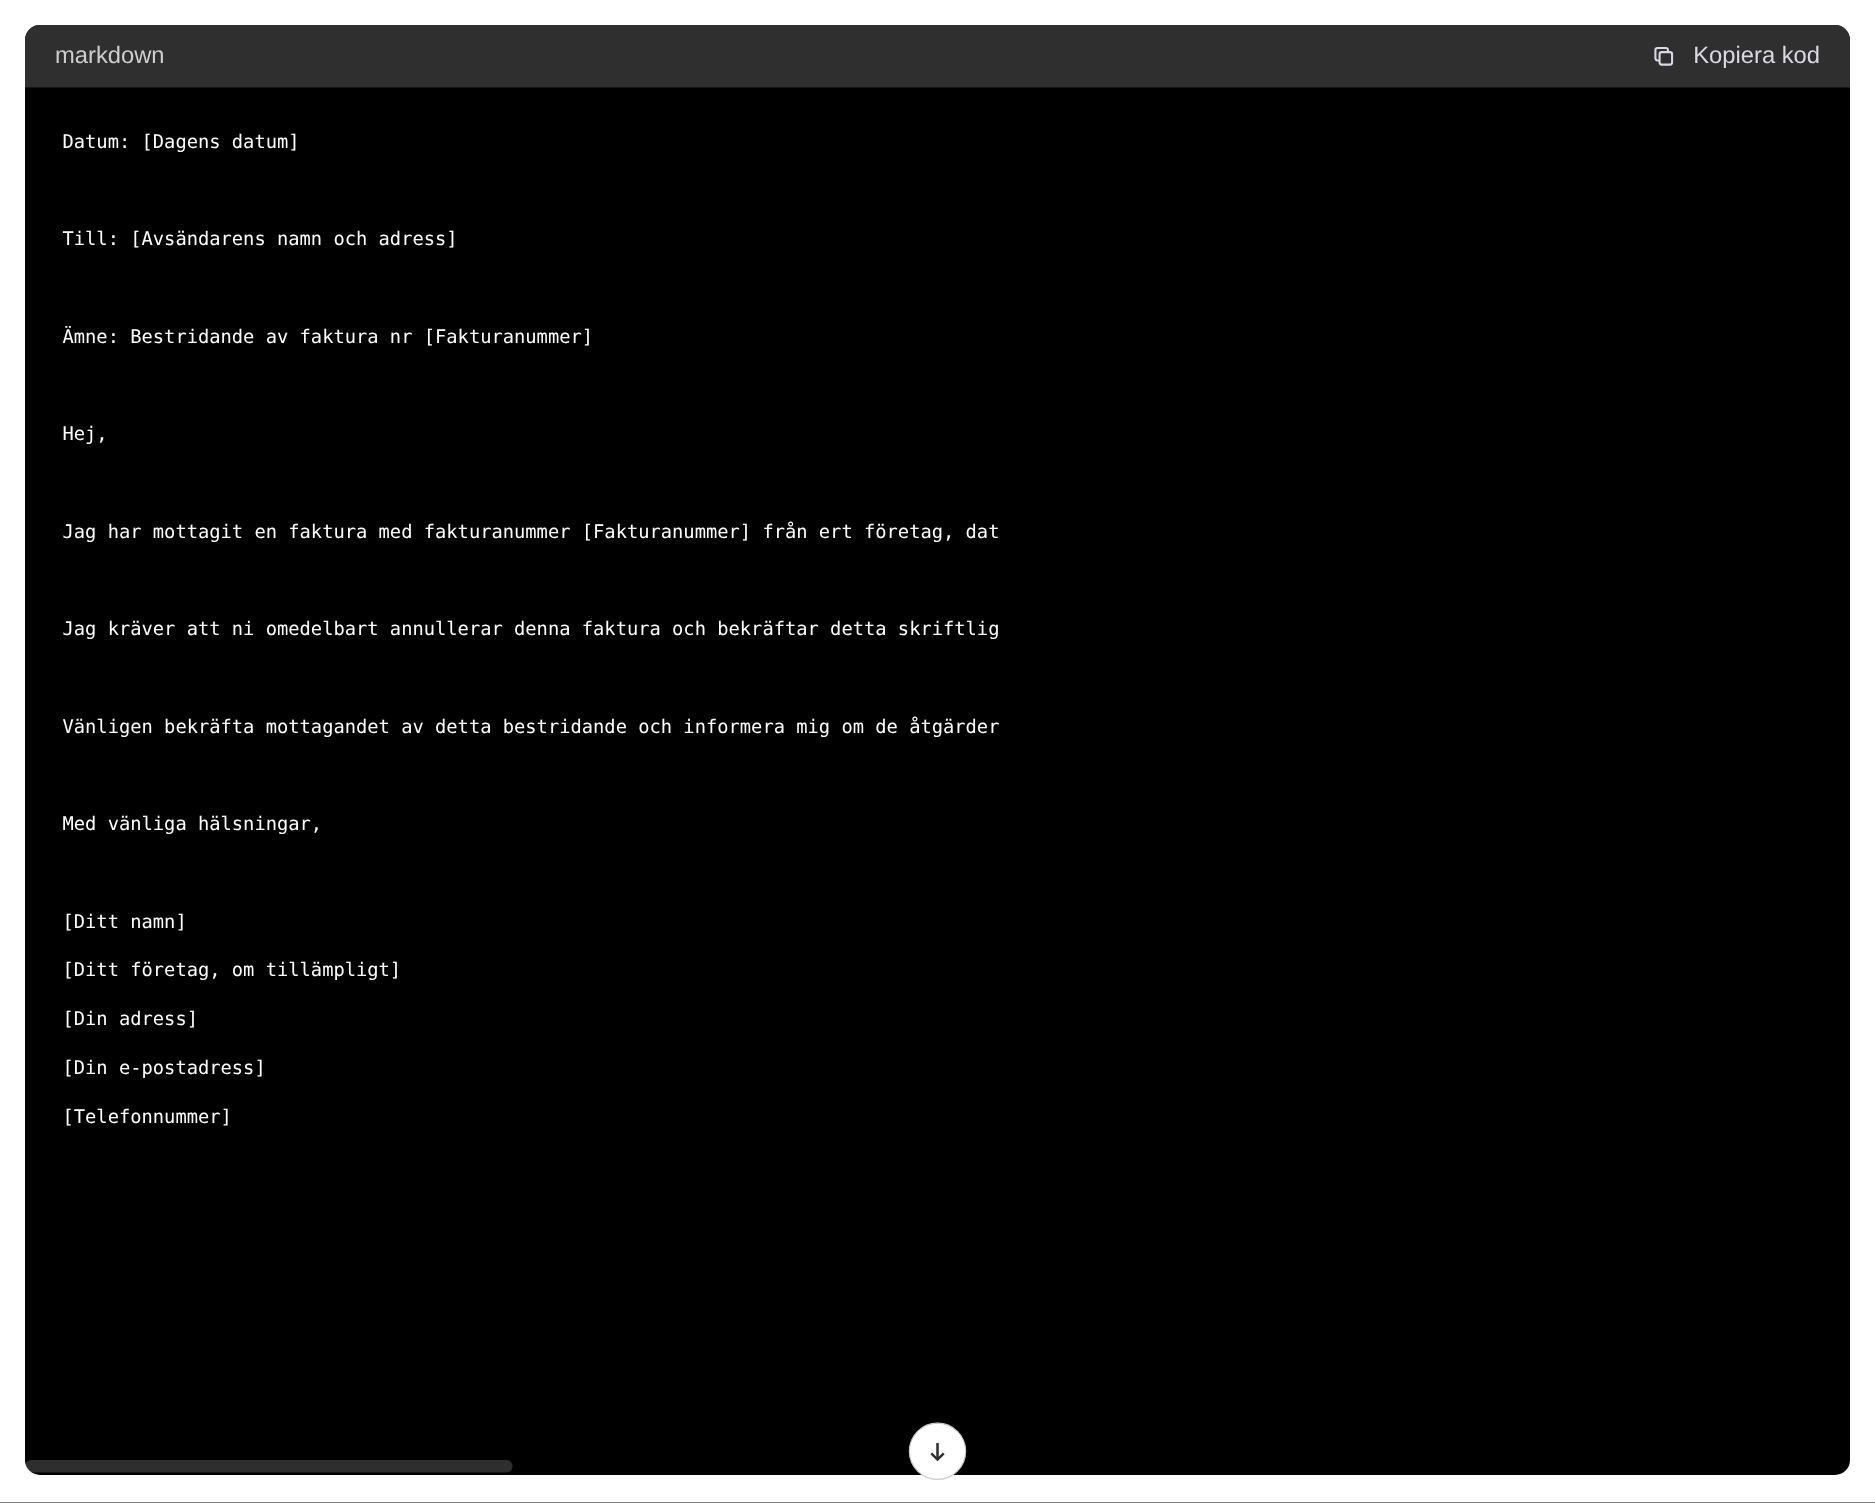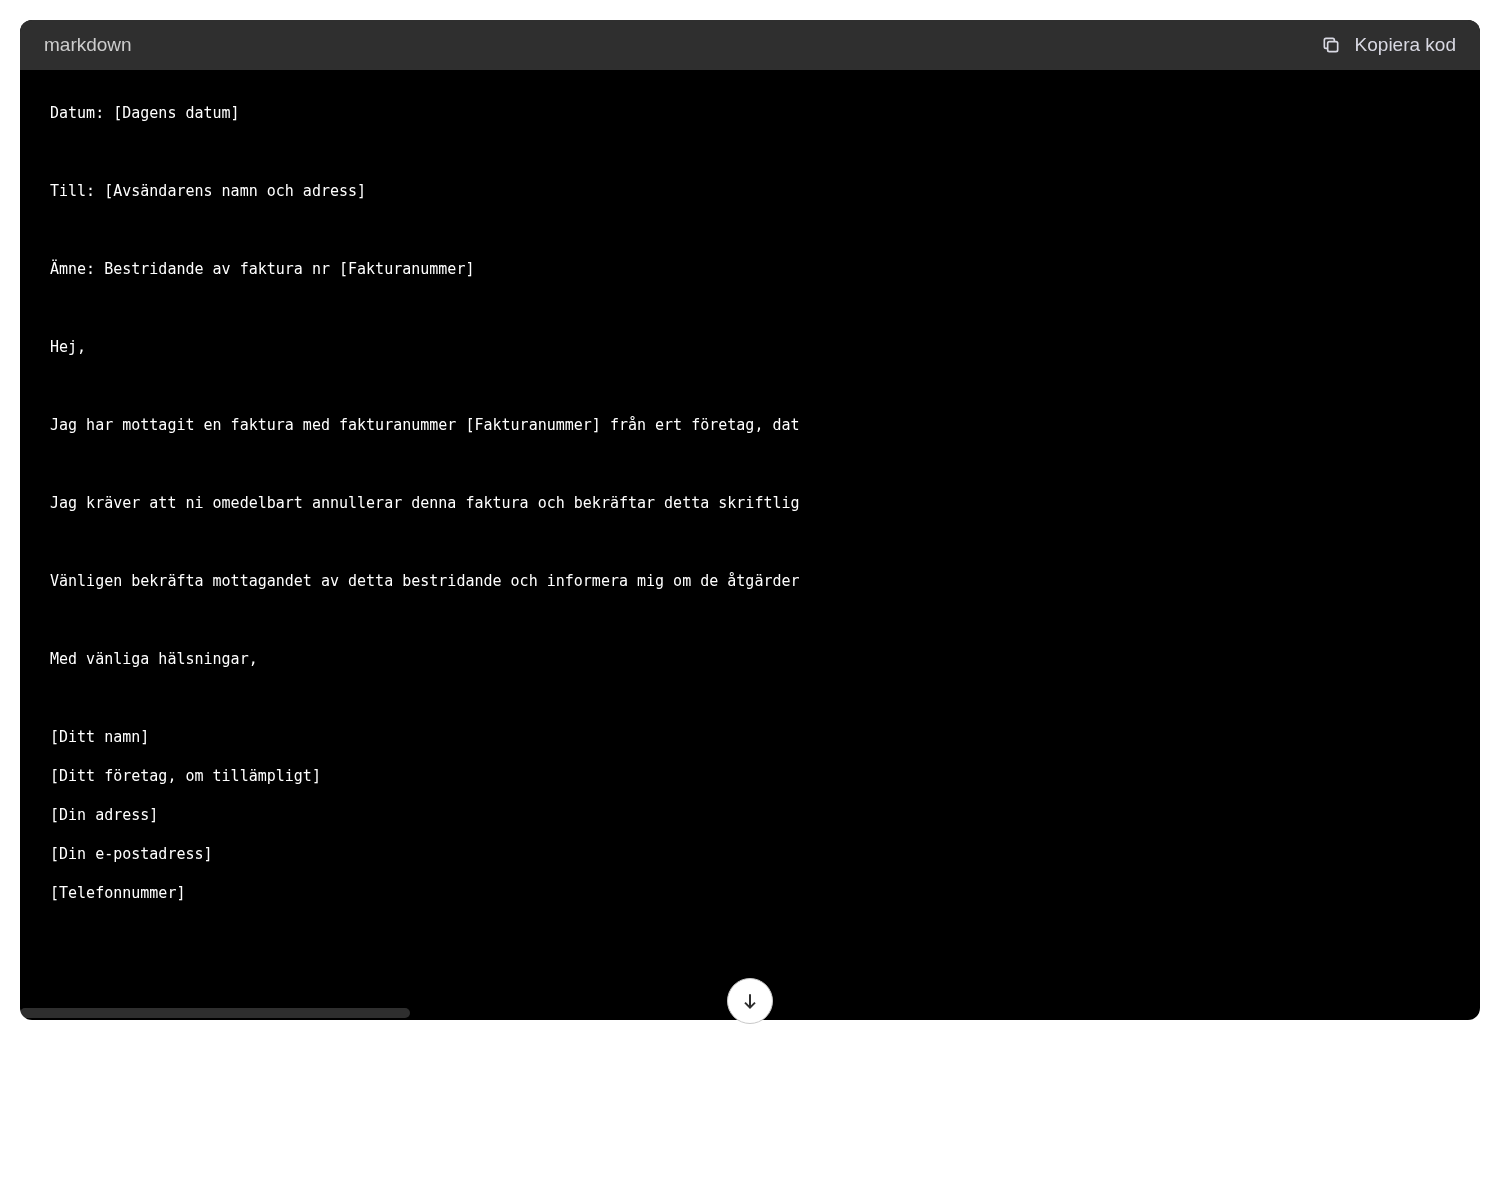--- a/index.html
+++ b/index.html
@@ -12,21 +12,21 @@
       padding: 20px;
       font-family: -apple-system, BlinkMacSystemFont, "Segoe UI", sans-serif;
       width: 1500px;
       height: 1202px;
       overflow: hidden;
     }
     .code-block {
       background: #000000;
       border-radius: 12px;
       overflow: hidden;
-      height: 1000px;
+      height: 1160px;
       display: flex;
       flex-direction: column;
     }
     .code-header {
       background: #2f2f2f;
       padding: 14px 24px;
       display: flex;
       justify-content: space-between;
       align-items: center;
     }

